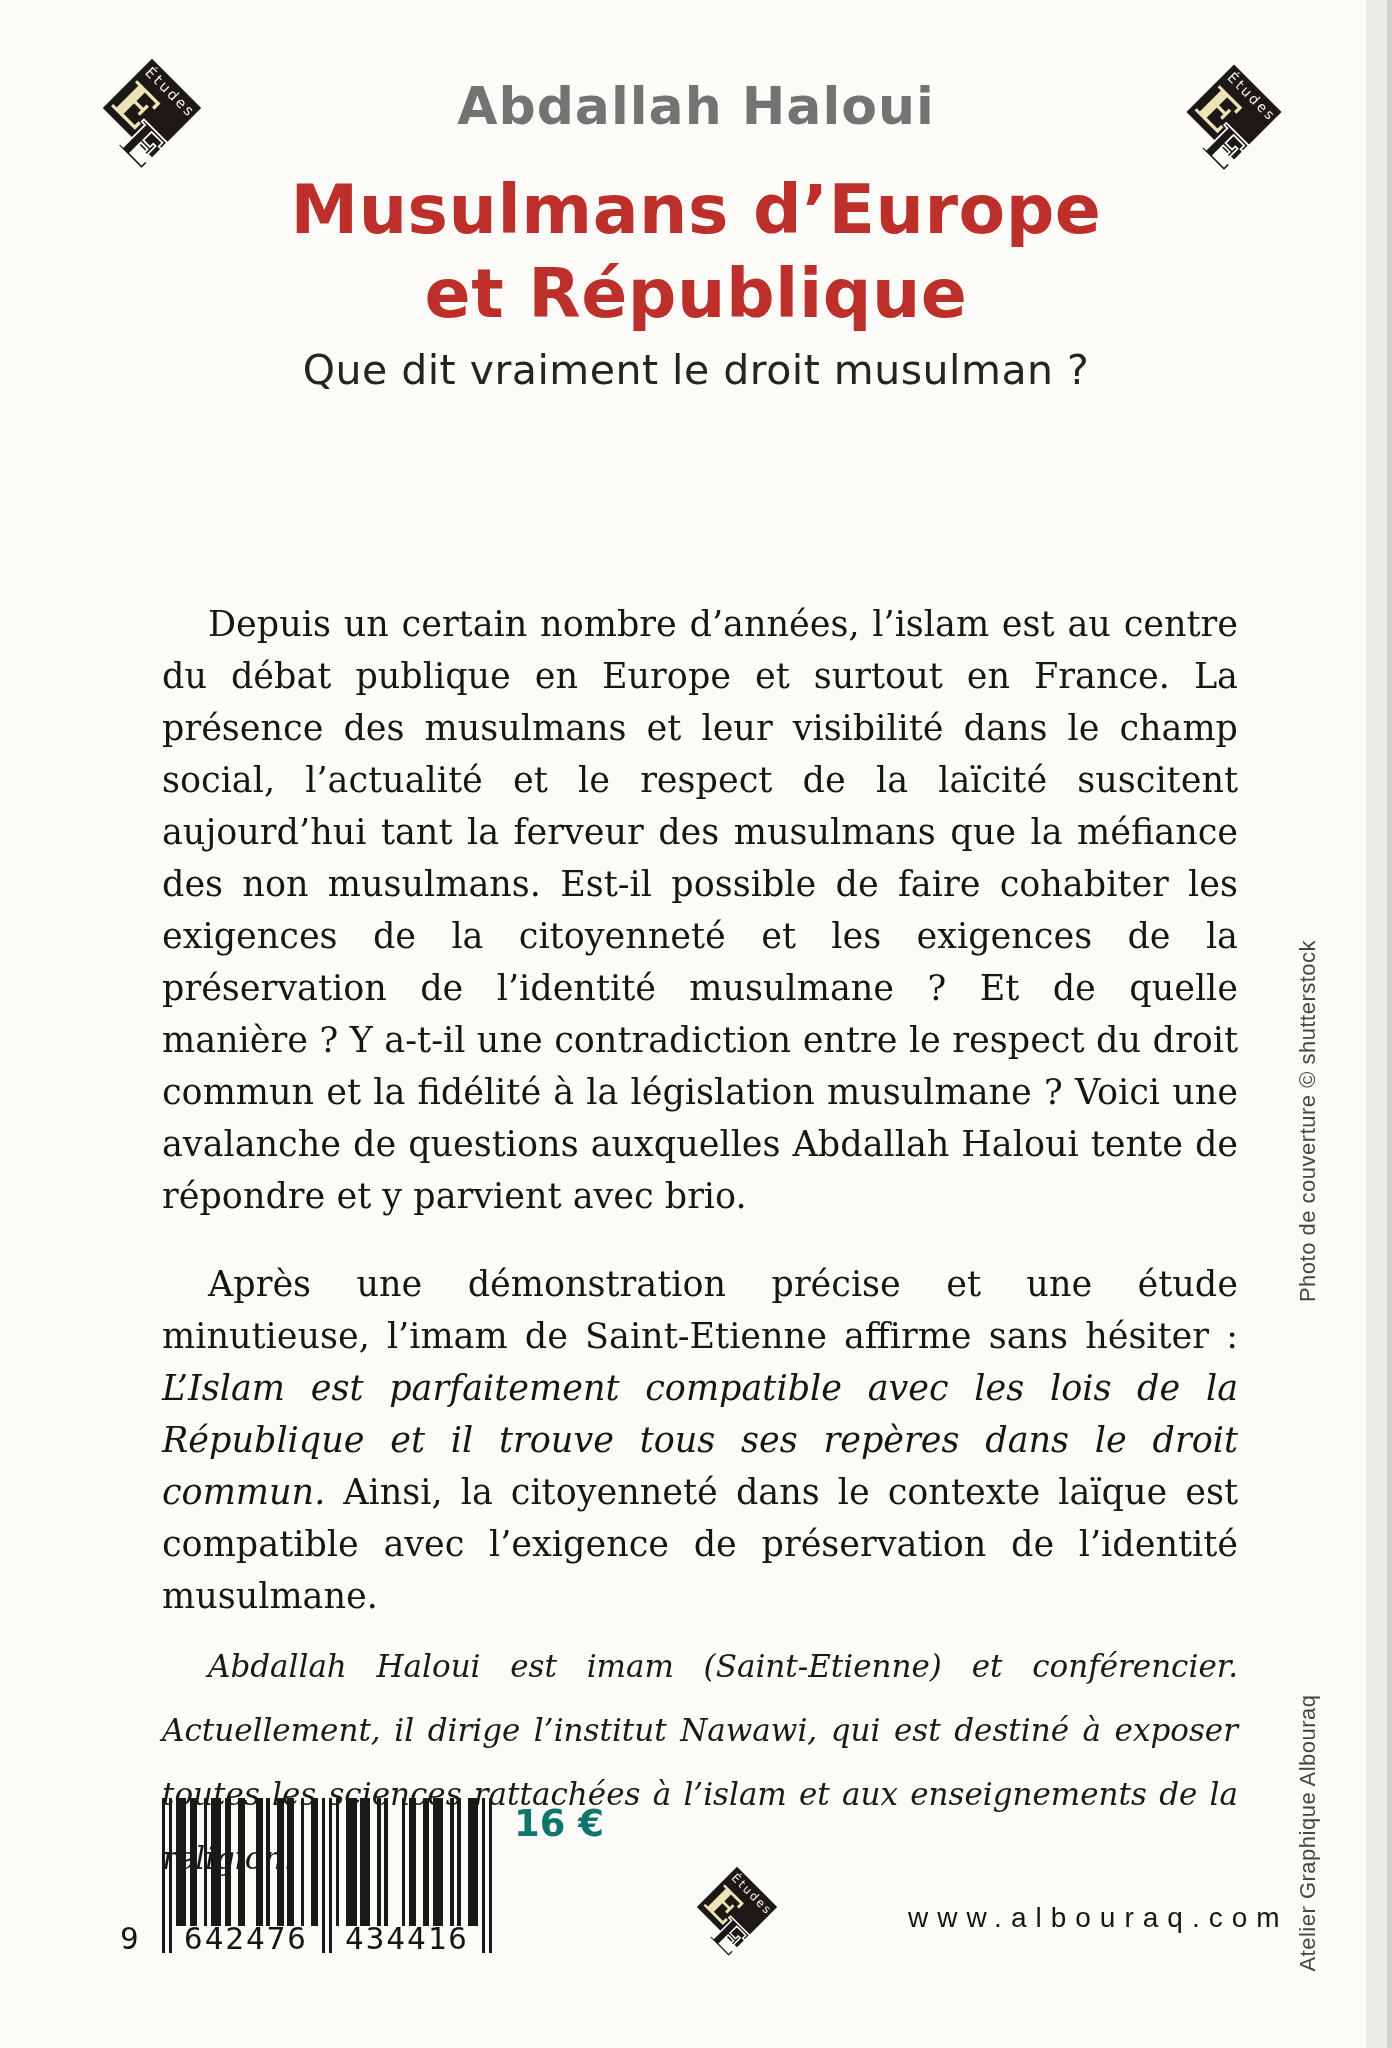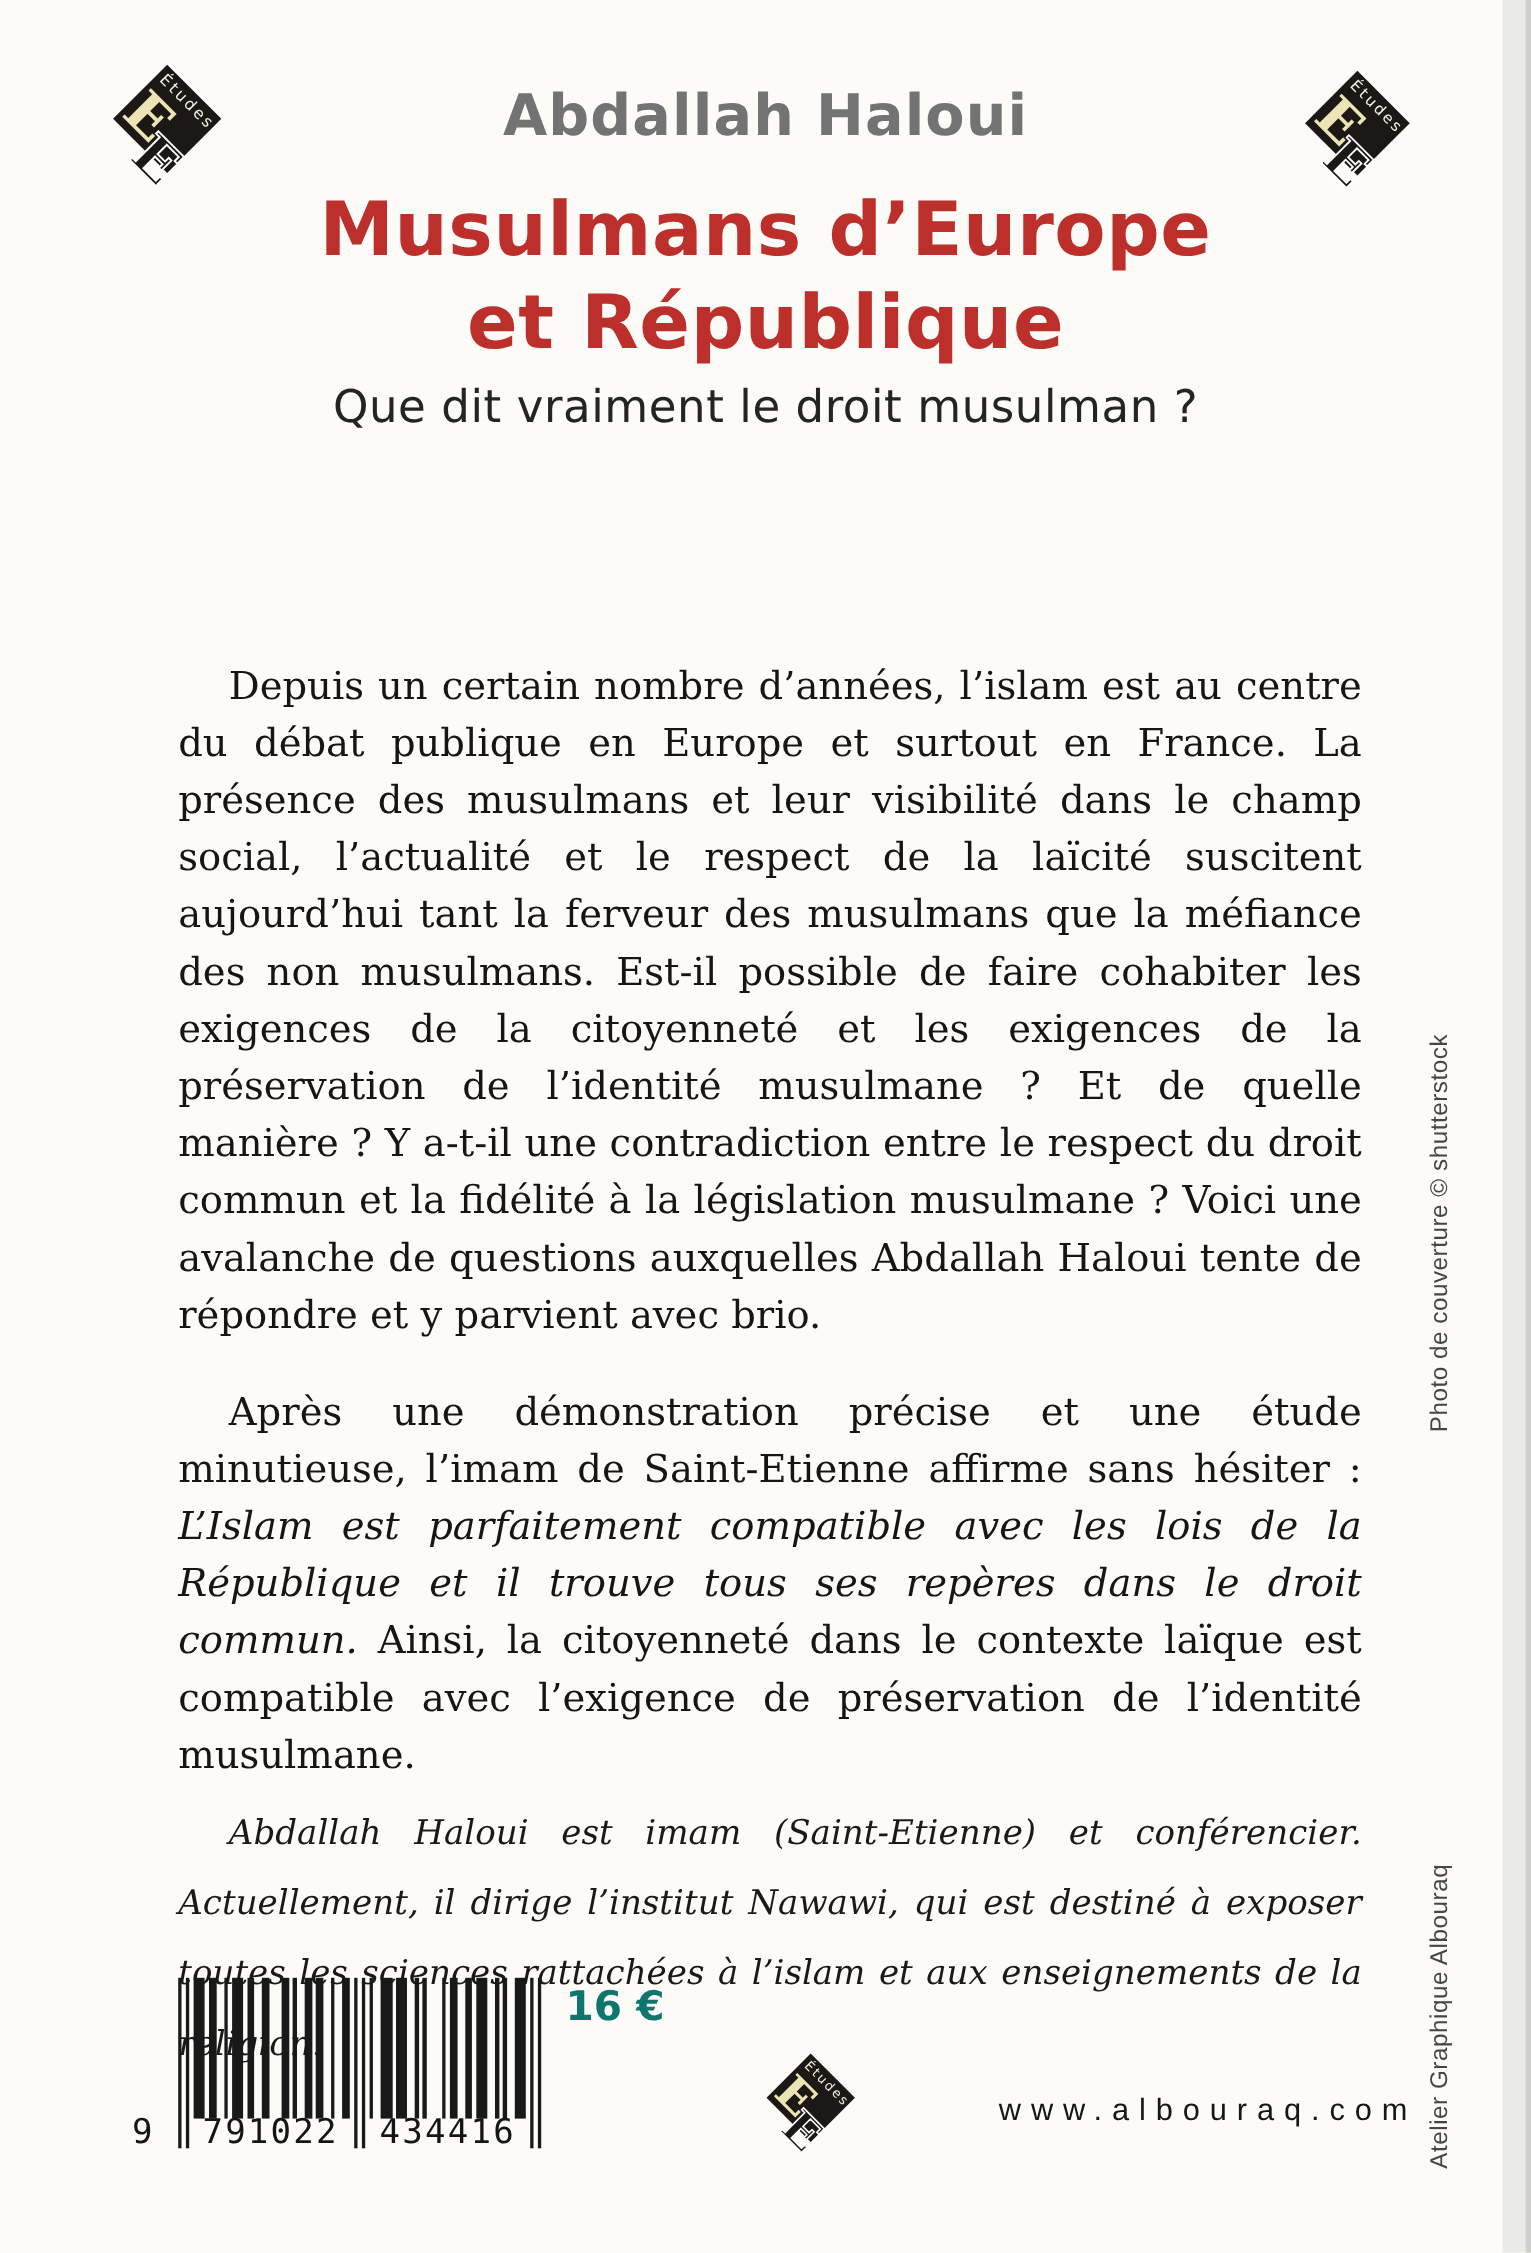--- a/index.html
+++ b/index.html
@@ -135,21 +135,21 @@
       <div class="bar" style="left: 246.63px; width: 6.95px;"></div>
       <div class="bar" style="left: 260.53px; width: 6.95px;"></div>
       <div class="bar" style="left: 270.95px; width: 10.42px;"></div>
       <div class="bar" style="left: 288.32px; width: 3.47px;"></div>
       <div class="bar" style="left: 295.26px; width: 3.47px;"></div>
       <div class="bar" style="left: 305.68px; width: 10.42px;"></div>
       <div class="bar tall" style="left: 319.58px; width: 3.47px;"></div>
       <div class="bar tall" style="left: 326.53px; width: 3.47px;"></div>
     </div>
   <span class="bc-digit bc-first">9</span>
-  <span class="bc-digit bc-g1">791022</span>
+  <span class="bc-digit bc-g1">642476</span>
   <span class="bc-digit bc-g2">434416</span>
 </div>
 
 <div class="price">16 €</div>
 
 <svg class="logo" style="left:688px;top:1858px" width="98" height="98">
     <use href="#etudes-logo"></use>
   </svg>
 
 <div class="website">www.albouraq.com</div>

